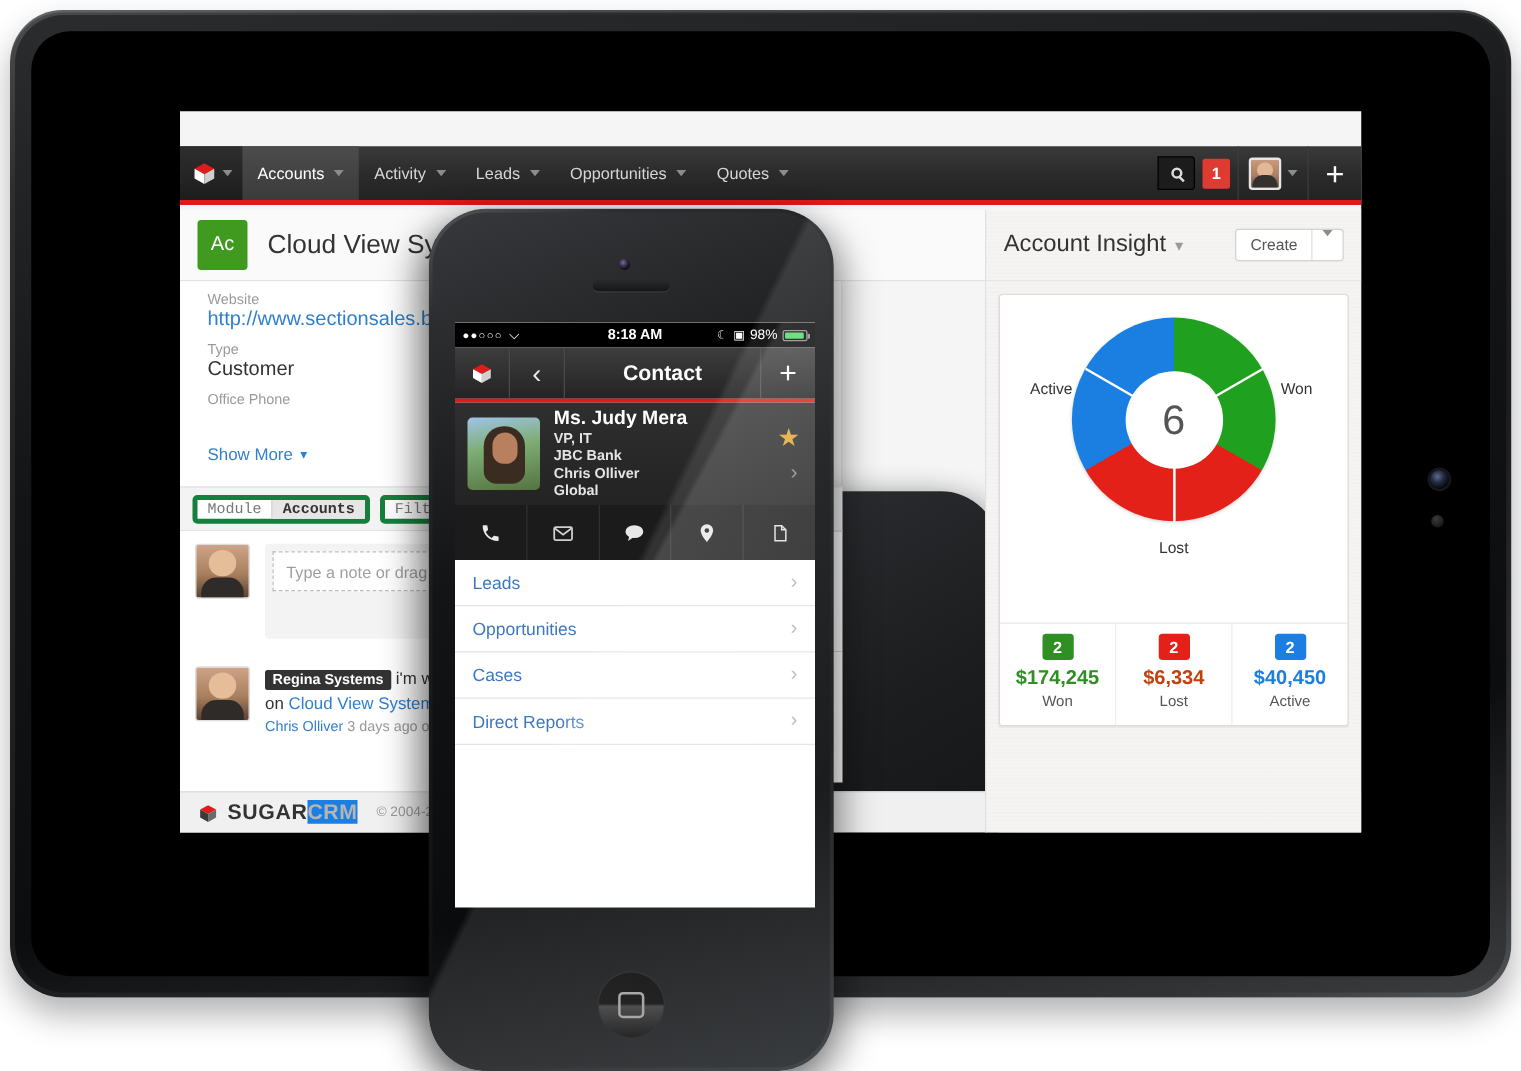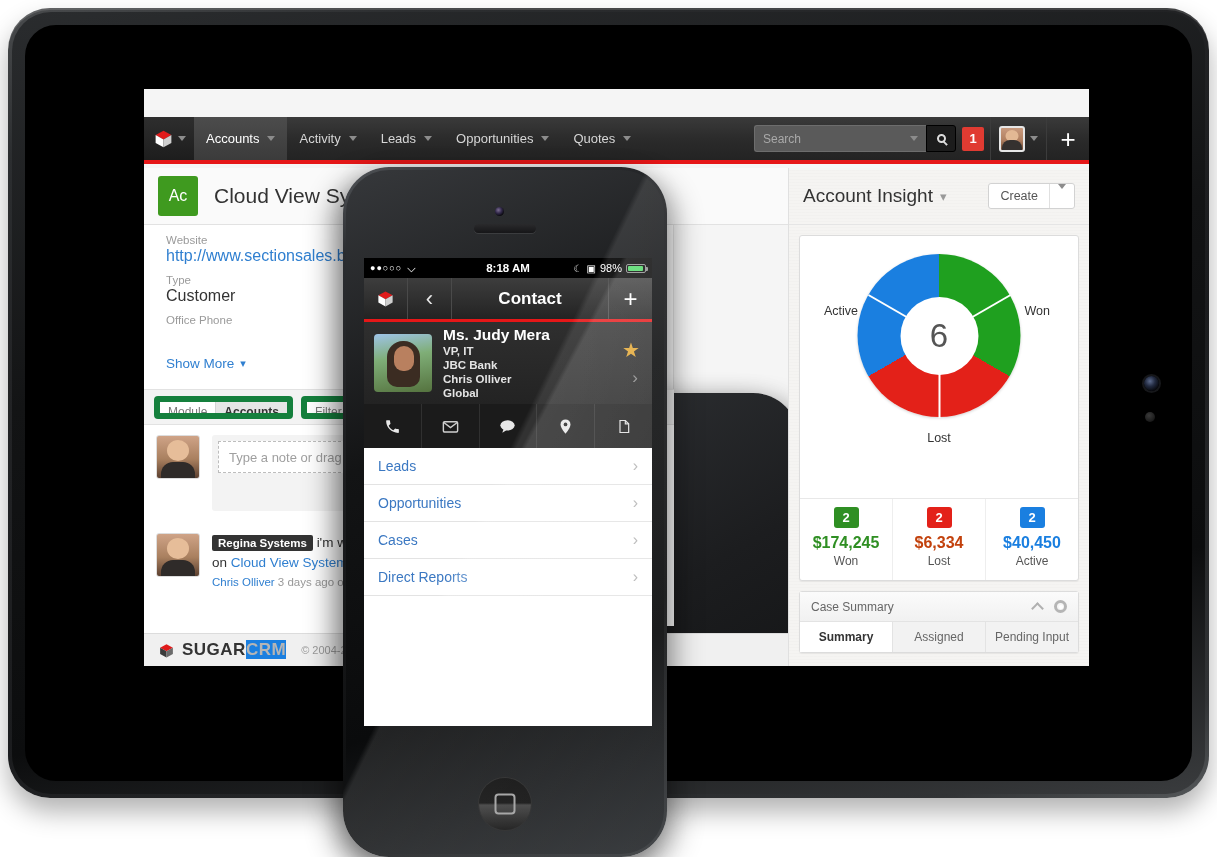--- a/index.html
+++ b/index.html
@@ -143,21 +143,21 @@
   .fld-value { font-size:16px; color:#333; margin-top:1px; }
   .fld-value.link { color:#2f7fd0; }
   .fld-value.phone { display:flex; align-items:center; gap:6px; margin-left:-12px;}
   .show-more { padding: 30px 22px 0 22px; color:#2f7fd0; font-size:13.5px; display:flex; align-items:center; gap:6px;}
 
   .activity-bar {
     position:absolute; left:0; top:300px; width:530px; height:36px; background:#f3f3f3;
     border-top:1px solid #e2e2e2; border-bottom:1px solid #e2e2e2;
     display:flex; align-items:center; padding:0 10px; gap:8px; font-size:12px; color:#555;
   }
-  .pillgroup { display:flex; border:6px solid #15803d; border-radius:4px; background:#fff; overflow:hidden; height:23px;}
+  .pillgroup { display:flex; align-items:center; border:4px solid #15803d; border-radius:4px; background:#fff; overflow:hidden; height:23px;font-family:Liberation Mono, monospace;}
   .pillgroup .k { padding:0 8px; line-height:21px; color:#777; }
   .pillgroup .v { padding:0 8px; line-height:21px; background:#e6e6e6; color:#333; font-weight:bold; border-left:1px solid #d4d4d4;}
   .pillgroup .v.blue { background:#d7e8fb; color:#2f7fd0; }
   .viewtoggle { margin-left:auto; display:flex; border:1px solid #cfcfcf; border-radius:4px; overflow:hidden; }
   .viewtoggle div { width:24px;height:21px;display:flex;align-items:center;justify-content:center;background:#fafafa;}
   .viewtoggle div.on { background:#dedede; }
   .grid-ico{width:12px;height:10px;border:1px solid #8c8c8c;}
   .list-ico{width:13px;height:10px;background:
      linear-gradient(#444 0 0) 0 0/4px 2px no-repeat,
      linear-gradient(#444 0 0) 6px 0/7px 2px no-repeat,
@@ -347,24 +347,20 @@
               <span class="caret-d"></span>
             </div>
             <div class="nav-item">
               <span>Quotes</span>
               <span class="caret-d"></span>
             </div>
 
             <div class="nav-spacer"></div>
 
             <div class="nav-search">
-              <div class="search-box">
-                <span>Search</span>
-                <span class="caret-d"></span>
-              </div>
               <div class="search-btn">
                 <span class="mag"></span>
               </div>
             </div>
 
             <div class="nav-badge">1</div>
 
             <div class="nav-avatar-wrap">
               <div class="nav-avatar"></div>
               <span class="caret-d"></span>
@@ -521,34 +517,20 @@
                   <div class="nm">Lost</div>
                 </div>
                 <div class="kpi">
                   <div class="cnt b">2</div>
                   <div class="amt bt">$40,450</div>
                   <div class="nm">Active</div>
                 </div>
               </div>
             </div>
 
-            <div class="panel">
-              <div class="panel-head">
-                <span>Case Summary</span>
-                <span class="tools">
-                  <span class="chev-up"></span>
-                  <span class="gear"></span>
-                </span>
-              </div>
-              <div class="tabs">
-                <div class="on">Summary</div>
-                <div>Assigned</div>
-                <div>Pending Input</div>
-              </div>
-            </div>
           </div>
 
         </div>
       </div>
       <div class="tablet-cam"></div>
       <div class="tablet-cam2"></div>
       <div class="tablet-home"></div>
     </div>
   </div>
 

